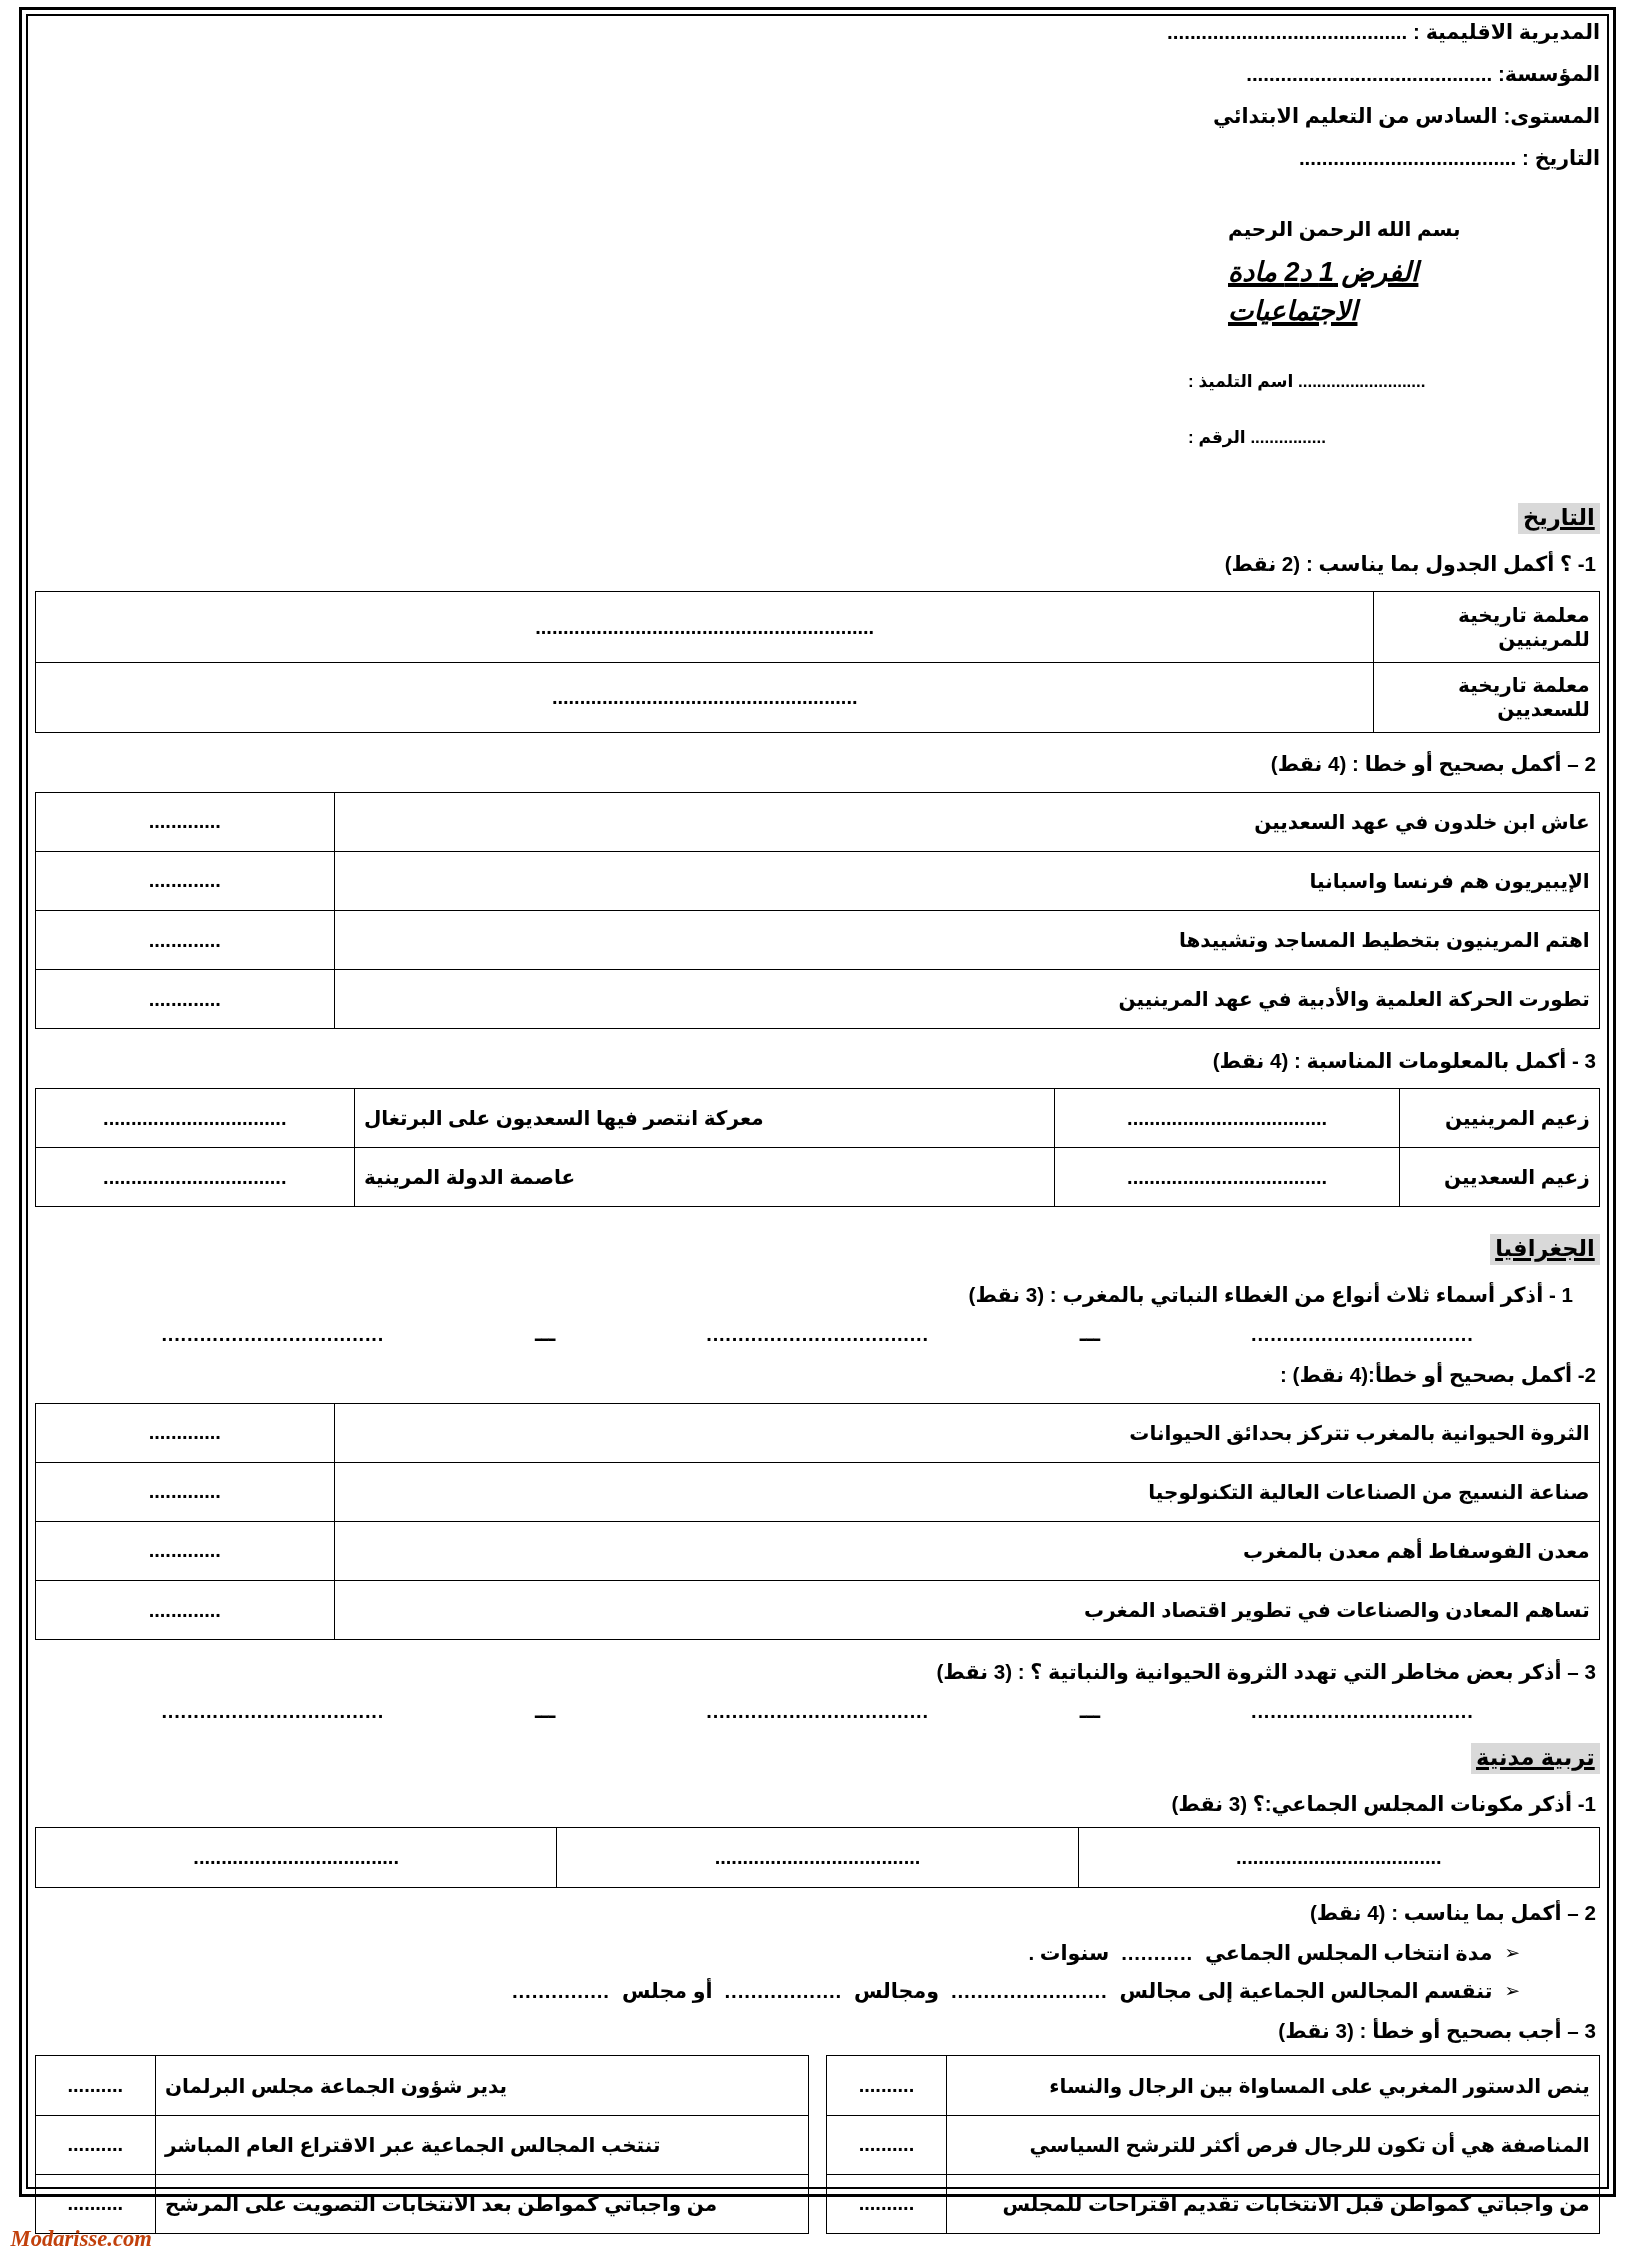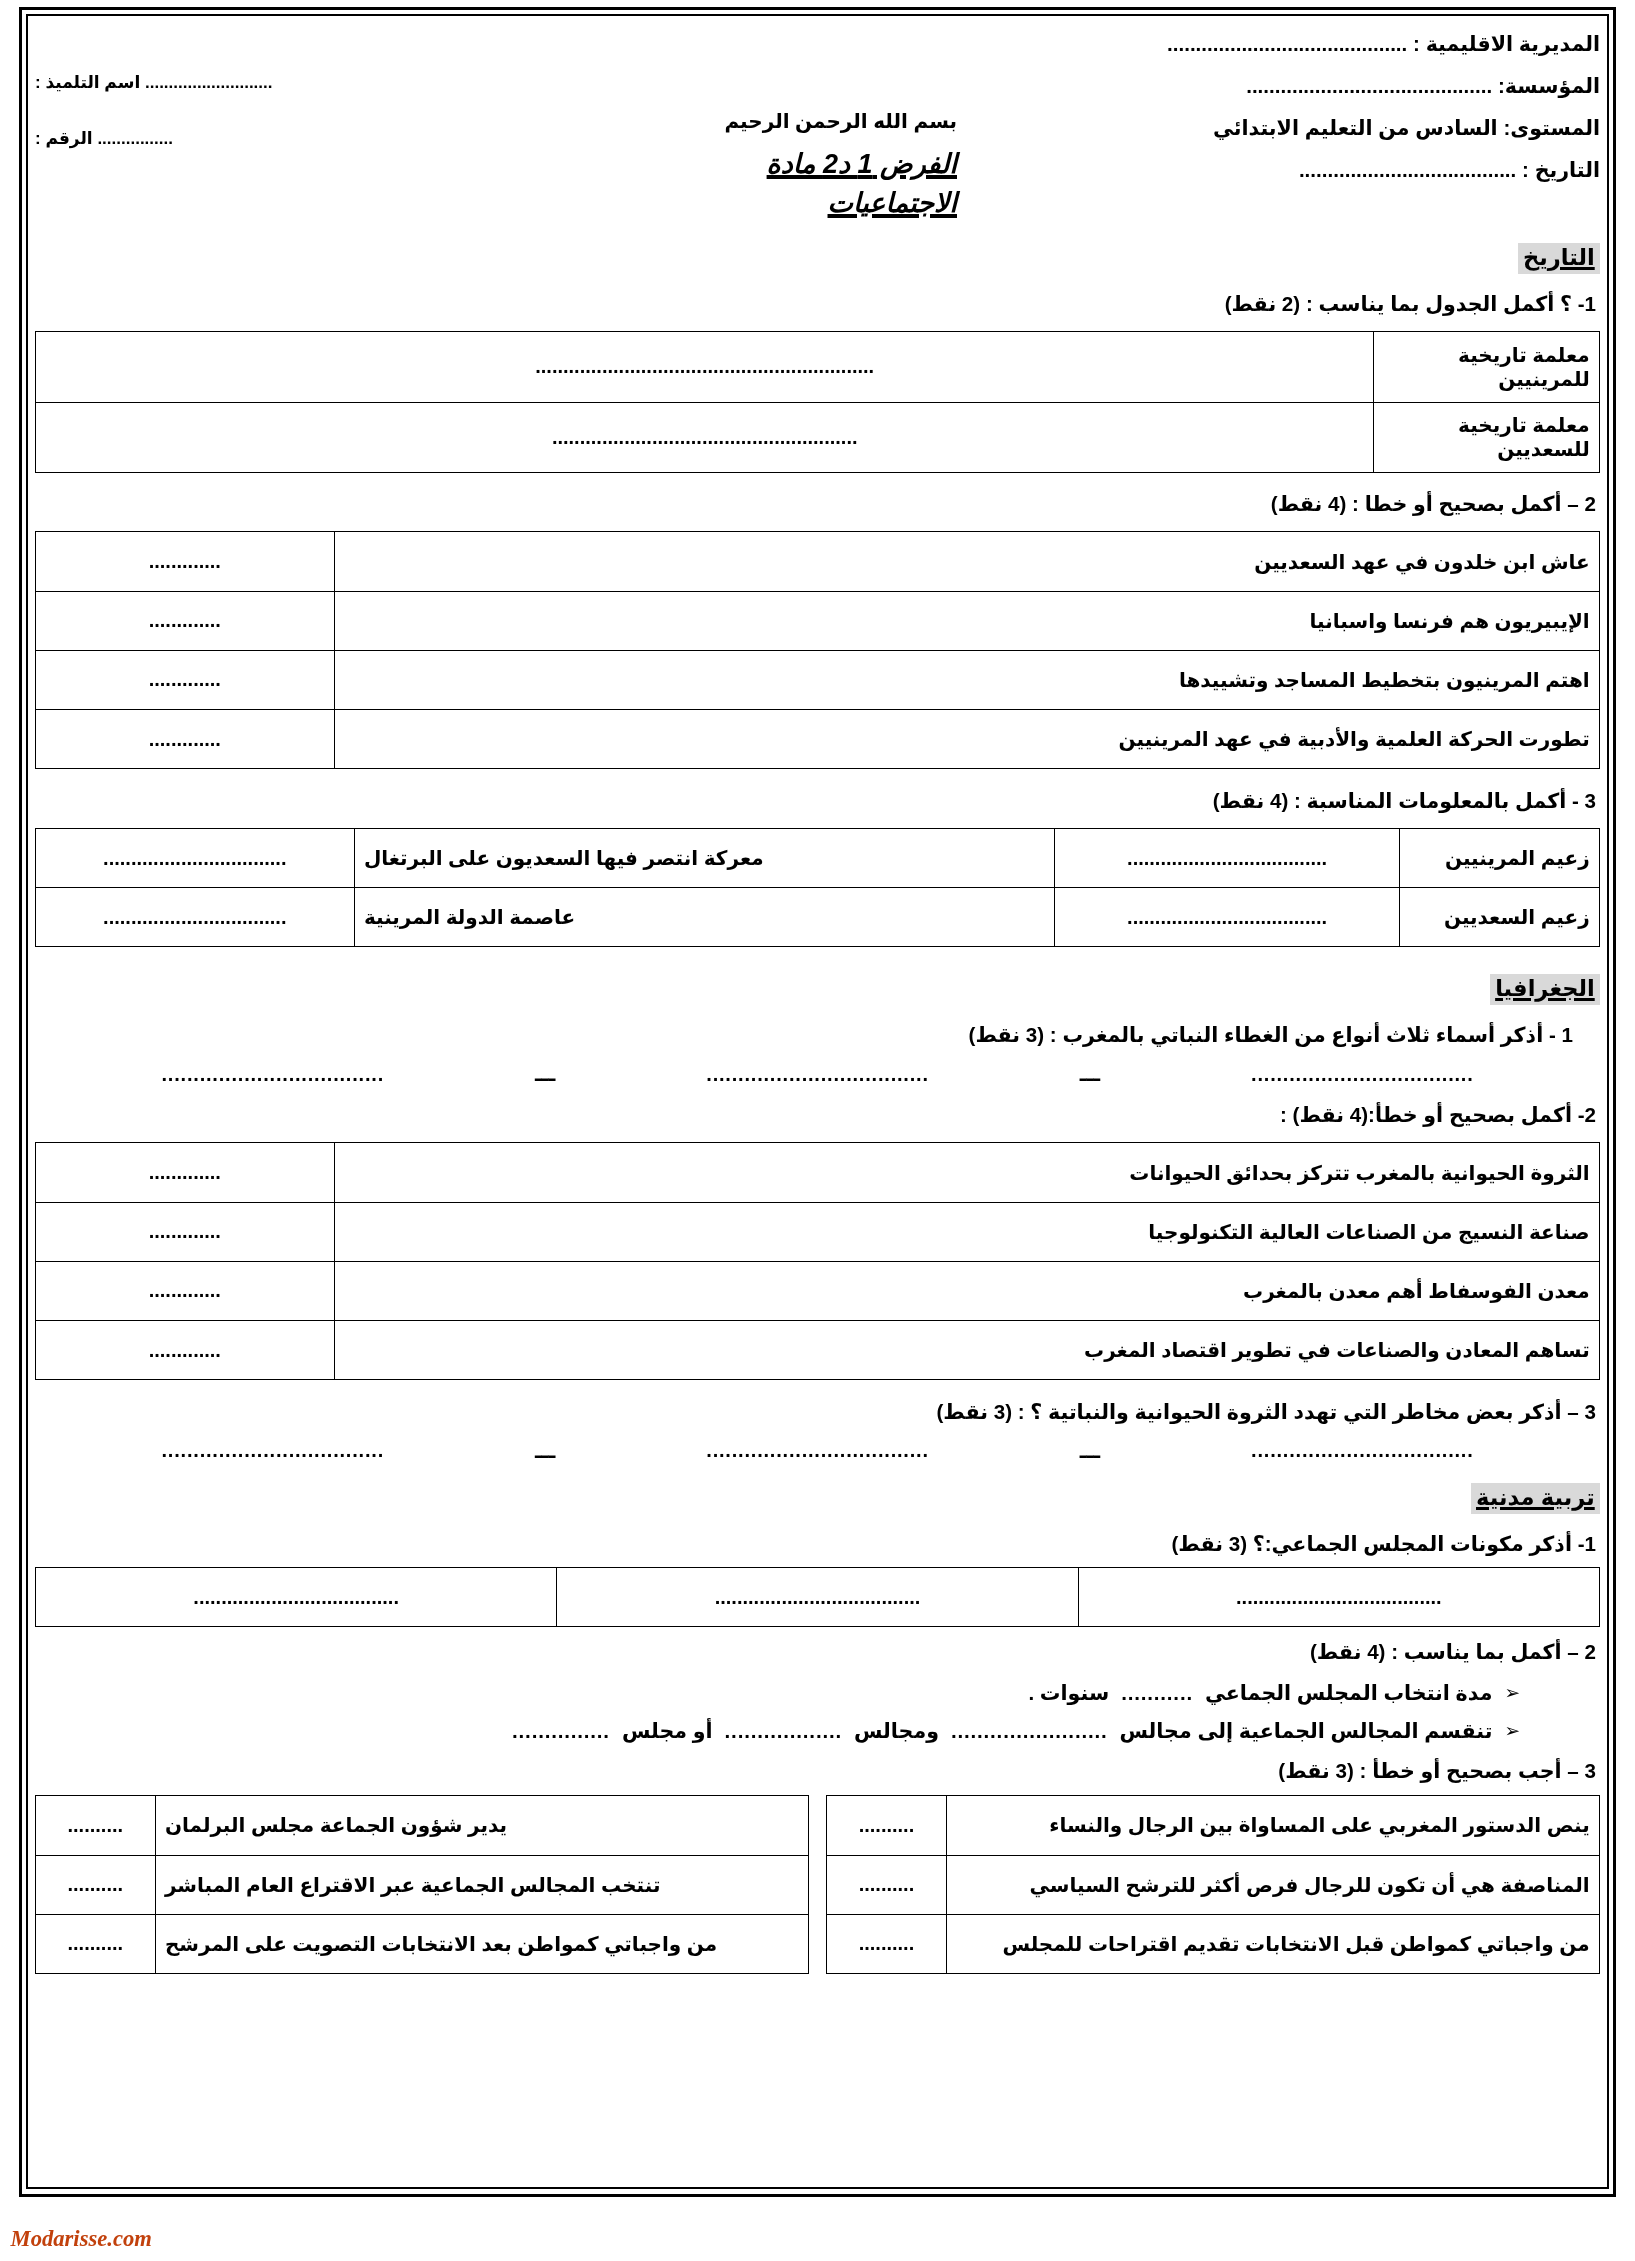--- a/index.html
+++ b/index.html
@@ -42,30 +42,31 @@
     top: 6.7px;
     right: 35px;
     left: 35px;
     bottom: 73px;
     box-sizing: border-box;
   }
 
   
   .header {
     display: flex;
+    flex-direction: column;
     align-items: flex-start;
     justify-content: space-between;
-    padding-top: 25px;
+    padding-top: 13px;
   }
   .hdr-col {
     display: flex;
     flex-direction: column;
   }
   .hdr-right { width: 505px; }
-  .hdr-mid   { width: 372px; text-align: right; padding-top: 29px; margin-top: 48px;}
+  .hdr-mid   { width: 372px; text-align: left; padding-top: 29px;}
   .hdr-left  { width: 412px; padding-top: 40px; }
 
   .field-line {
     font-size: 20.6px;
     font-weight: bold;
     color: #000;
     line-height: 1.15;
     margin-bottom: 18.6px;
     white-space: nowrap;
   }

